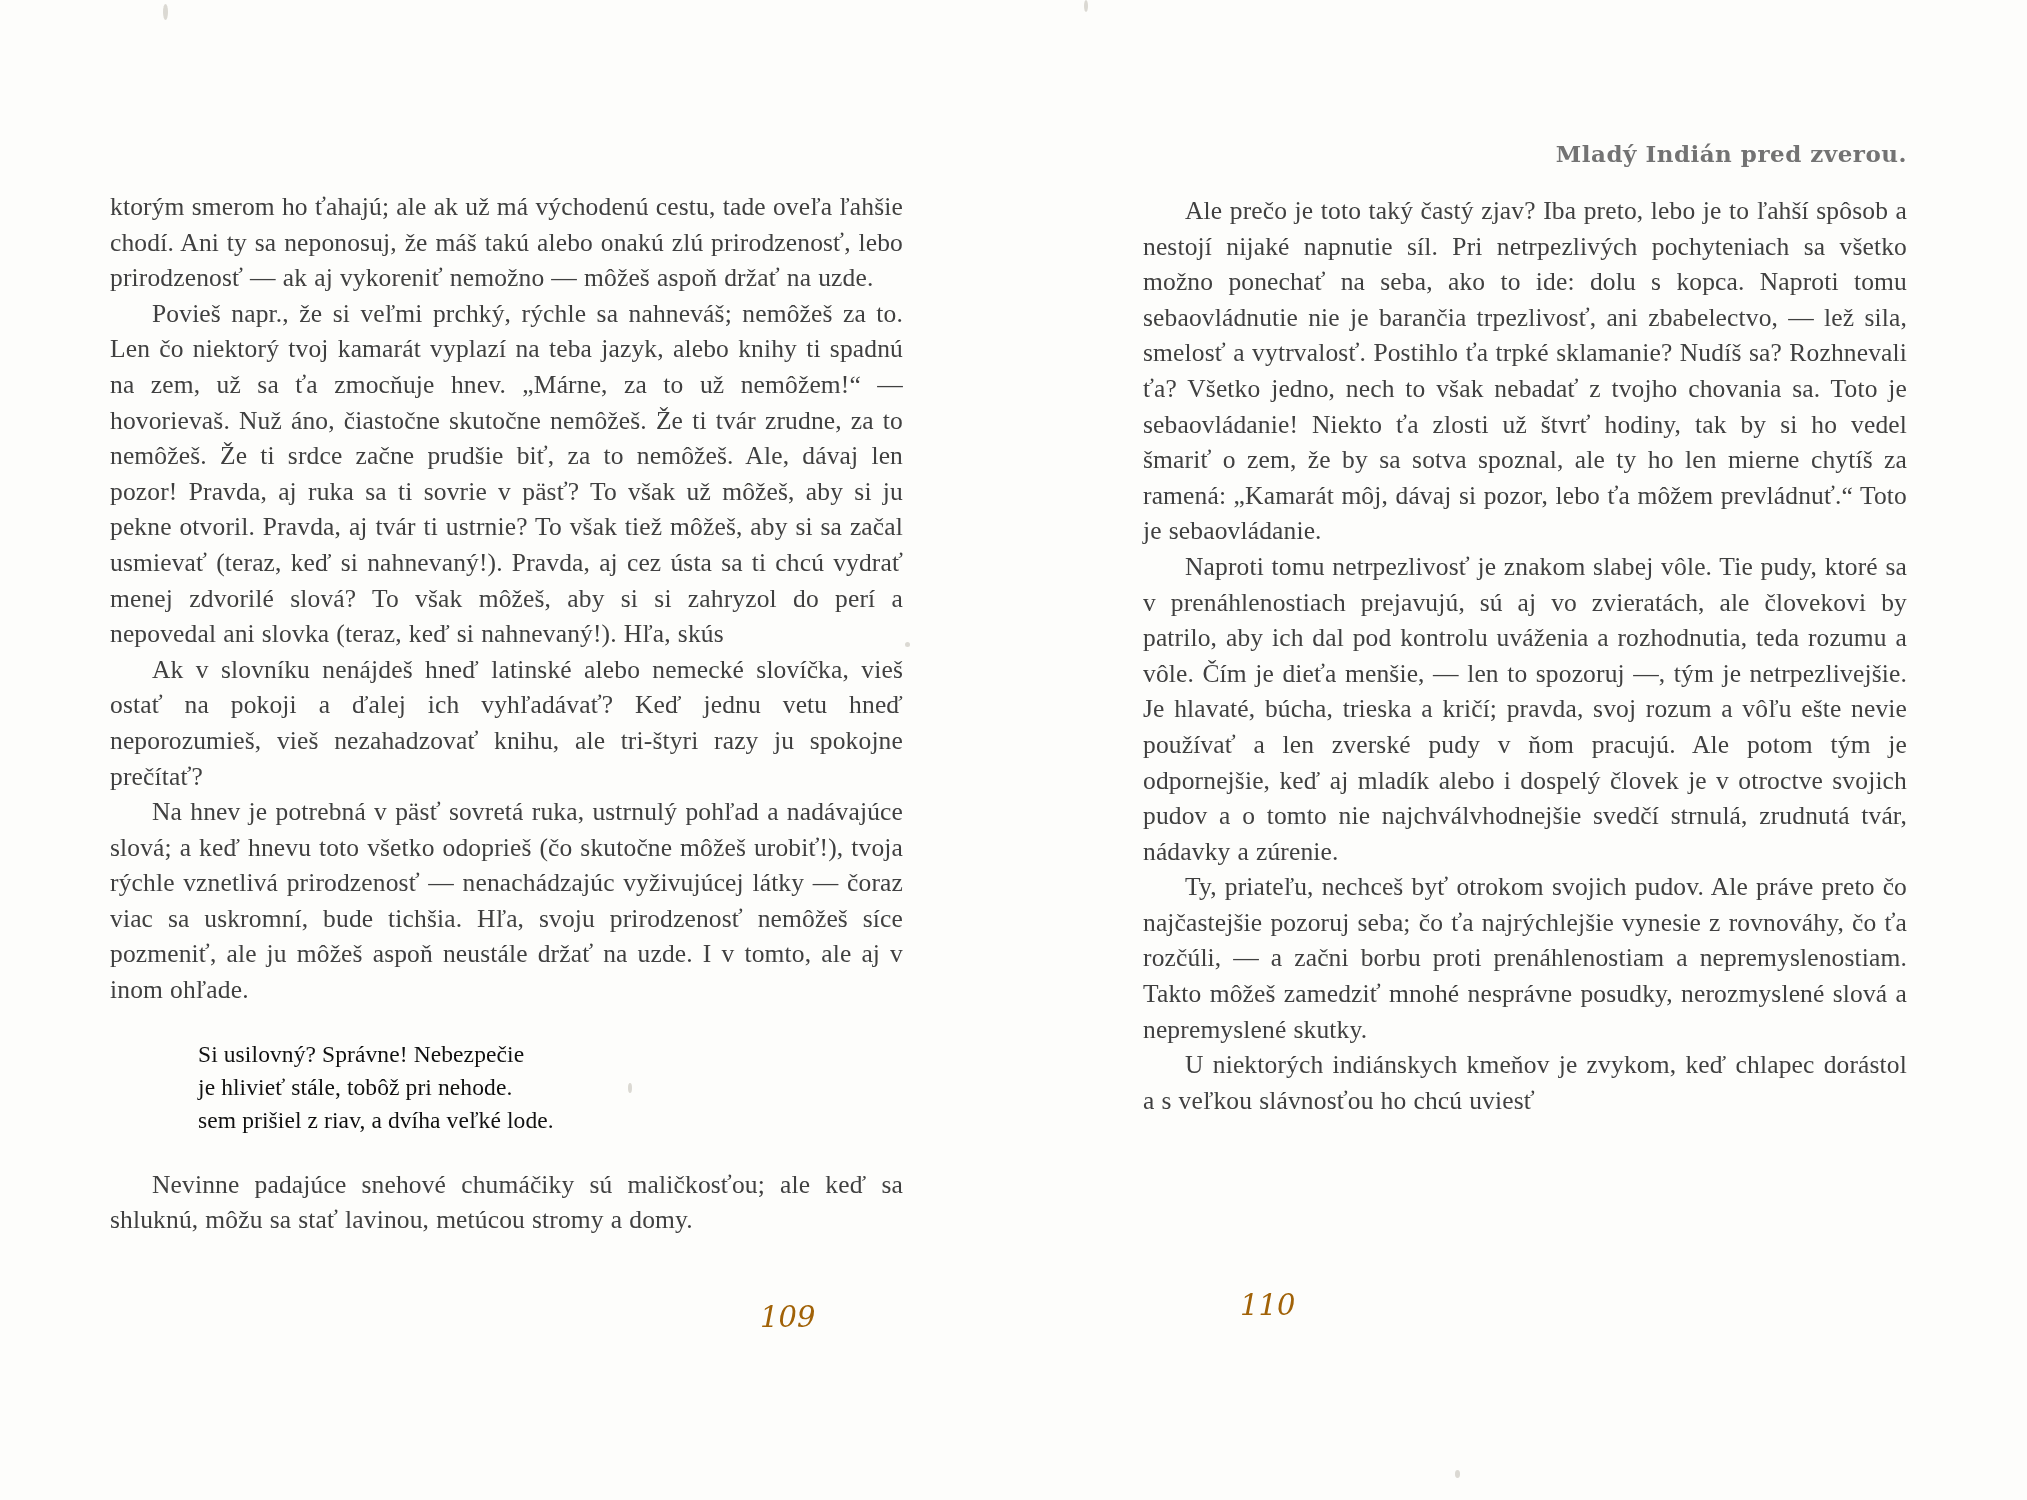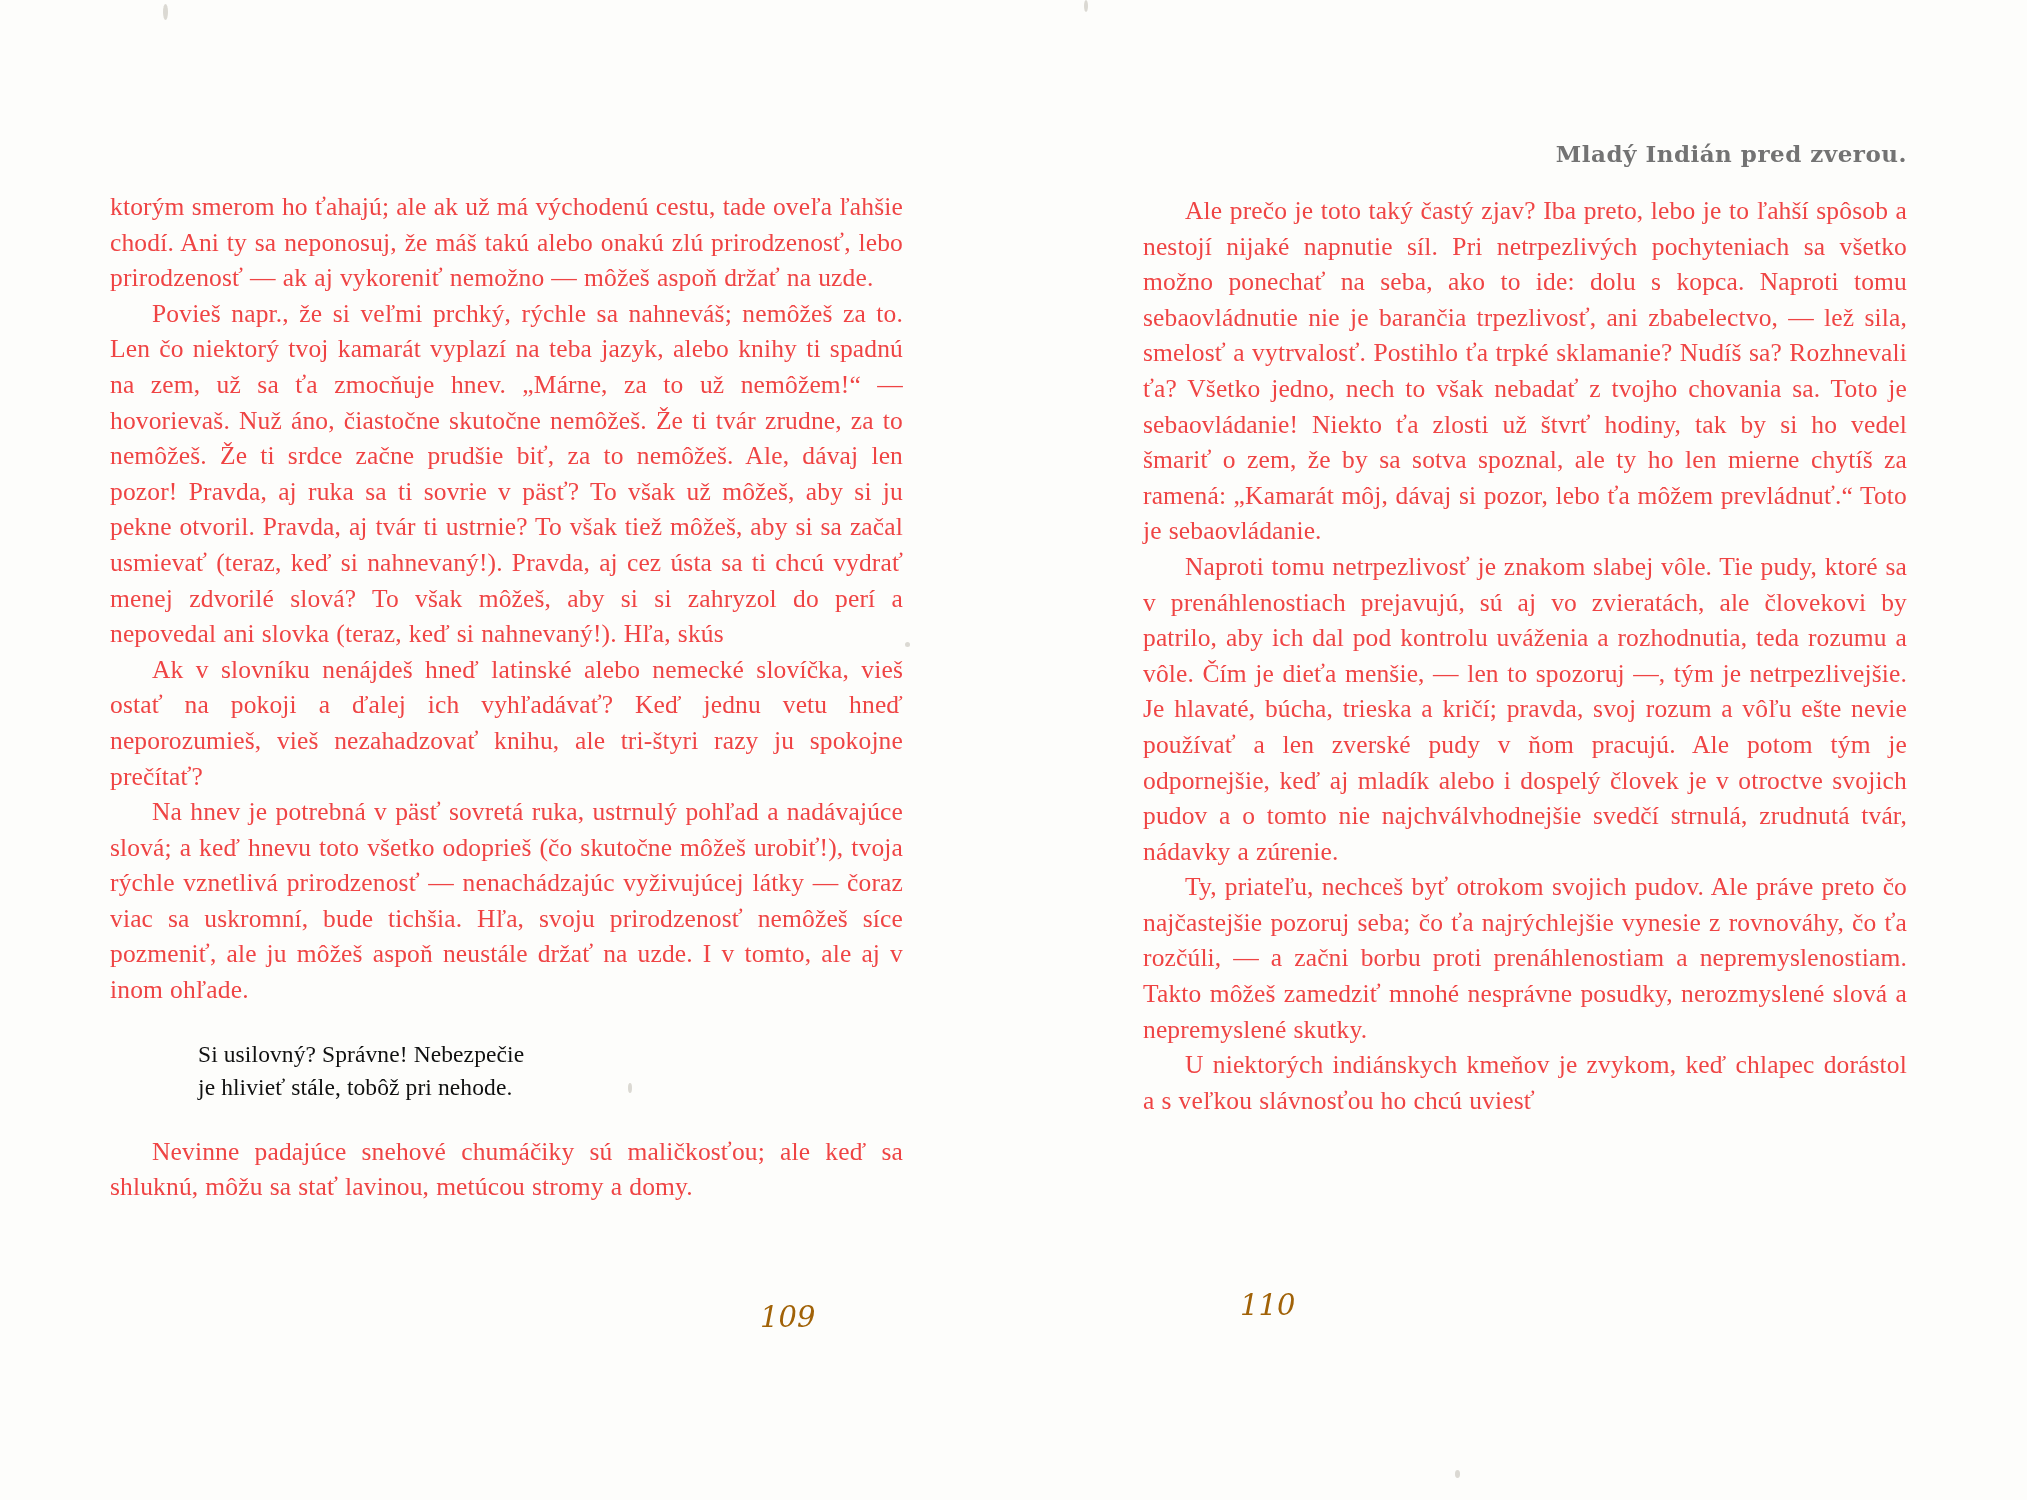--- a/index.html
+++ b/index.html
@@ -49,21 +49,21 @@
     height: 49px;
   }
   p.para {
     margin: 0;
     font-size: 25.5px;
     line-height: 35.6px;
     text-align: justify;
     text-justify: inter-word;
     letter-spacing: 0.15px;
     word-spacing: 0.5px;
-    color: #ef4444;
+    color: #404040;
   }
   p.para.indent {
     text-indent: 42px;
   }
   p.para.noindent {
     text-indent: 0;
   }
   .verse {
     margin: 30px 0 30px 0;
     padding-left: 88px;
@@ -112,20 +112,21 @@
     <div class="running-head-spacer"></div>
 
     <p class="para noindent">ktorým smerom ho ťahajú; ale ak už má východenú cestu, tade oveľa ľahšie chodí. Ani ty sa neponosuj, že máš takú alebo onakú zlú prirodzenosť, lebo prirodzenosť — ak aj vykoreniť nemožno — môžeš aspoň držať na uzde.</p>
     <p class="para indent">Povieš napr., že si veľmi prchký, rýchle sa nahneváš; nemôžeš za to. Len čo niektorý tvoj kamarát vyplazí na teba jazyk, alebo knihy ti spadnú na zem, už sa ťa zmocňuje hnev. „Márne, za to už nemôžem!“ — hovorievaš. Nuž áno, čiastočne skutočne nemôžeš. Že ti tvár zrudne, za to nemôžeš. Že ti srdce začne prudšie biť, za to nemôžeš. Ale, dávaj len pozor! Pravda, aj ruka sa ti sovrie v päsť? To však už môžeš, aby si ju pekne otvoril. Pravda, aj tvár ti ustrnie? To však tiež môžeš, aby si sa začal usmievať (teraz, keď si nahnevaný!). Pravda, aj cez ústa sa ti chcú vydrať menej zdvorilé slová? To však môžeš, aby si si zahryzol do perí a nepovedal ani slovka (teraz, keď si nahnevaný!). Hľa, skús</p>
     <p class="para indent">Ak v slovníku nenájdeš hneď latinské alebo nemecké slovíčka, vieš ostať na pokoji a ďalej ich vyhľadávať? Keď jednu vetu hneď neporozumieš, vieš nezahadzovať knihu, ale tri-štyri razy ju spokojne prečítať?</p>
     <p class="para indent">Na hnev je potrebná v päsť sovretá ruka, ustrnulý pohľad a nadávajúce slová; a keď hnevu toto všetko odoprieš (čo skutočne môžeš urobiť!), tvoja rýchle vznetlivá prirodzenosť — nenachádzajúc vyživujúcej látky — čoraz viac sa uskromní, bude tichšia. Hľa, svoju prirodzenosť nemôžeš síce pozmeniť, ale ju môžeš aspoň neustále držať na uzde. I v tomto, ale aj v inom ohľade.</p>
 
     <div class="verse">
       <div class="verse-line">Si usilovný? Správne! Nebezpečie</div>
       <div class="verse-line">je hlivieť stále, tobôž pri nehode.</div>
+      <div class="verse-line">sem prišiel z riav, a dvíha veľké lode.</div>
     </div>
 
     <p class="para indent">Nevinne padajúce snehové chumáčiky sú maličkosťou; ale keď sa shluknú, môžu sa stať lavinou, metúcou stromy a domy.</p>
   </div>
 
   <div class="page page-right">
     <div class="running-head">Mladý Indián pred zverou.</div>
 
     <p class="para indent">Ale prečo je toto taký častý zjav? Iba preto, lebo je to ľahší spôsob a nestojí nijaké napnutie síl. Pri netrpezlivých pochyteniach sa všetko možno ponechať na seba, ako to ide: dolu s kopca. Naproti tomu sebaovládnutie nie je barančia trpezlivosť, ani zbabelectvo, — lež sila, smelosť a vytrvalosť. Postihlo ťa trpké sklamanie? Nudíš sa? Rozhnevali ťa? Všetko jedno, nech to však nebadať z tvojho chovania sa. Toto je sebaovládanie! Niekto ťa zlosti už štvrť hodiny, tak by si ho vedel šmariť o zem, že by sa sotva spoznal, ale ty ho len mierne chytíš za ramená: „Kamarát môj, dávaj si pozor, lebo ťa môžem prevládnuť.“ Toto je sebaovládanie.</p>
     <p class="para indent">Naproti tomu netrpezlivosť je znakom slabej vôle. Tie pudy, ktoré sa v prenáhlenostiach prejavujú, sú aj vo zvieratách, ale človekovi by patrilo, aby ich dal pod kontrolu uváženia a rozhodnutia, teda rozumu a vôle. Čím je dieťa menšie, — len to spozoruj —, tým je netrpezlivejšie. Je hlavaté, búcha, trieska a kričí; pravda, svoj rozum a vôľu ešte nevie používať a len zverské pudy v ňom pracujú. Ale potom tým je odpornejšie, keď aj mladík alebo i dospelý človek je v otroctve svojich pudov a o tomto nie najchválvhodnejšie svedčí strnulá, zrudnutá tvár, nádavky a zúrenie.</p>

